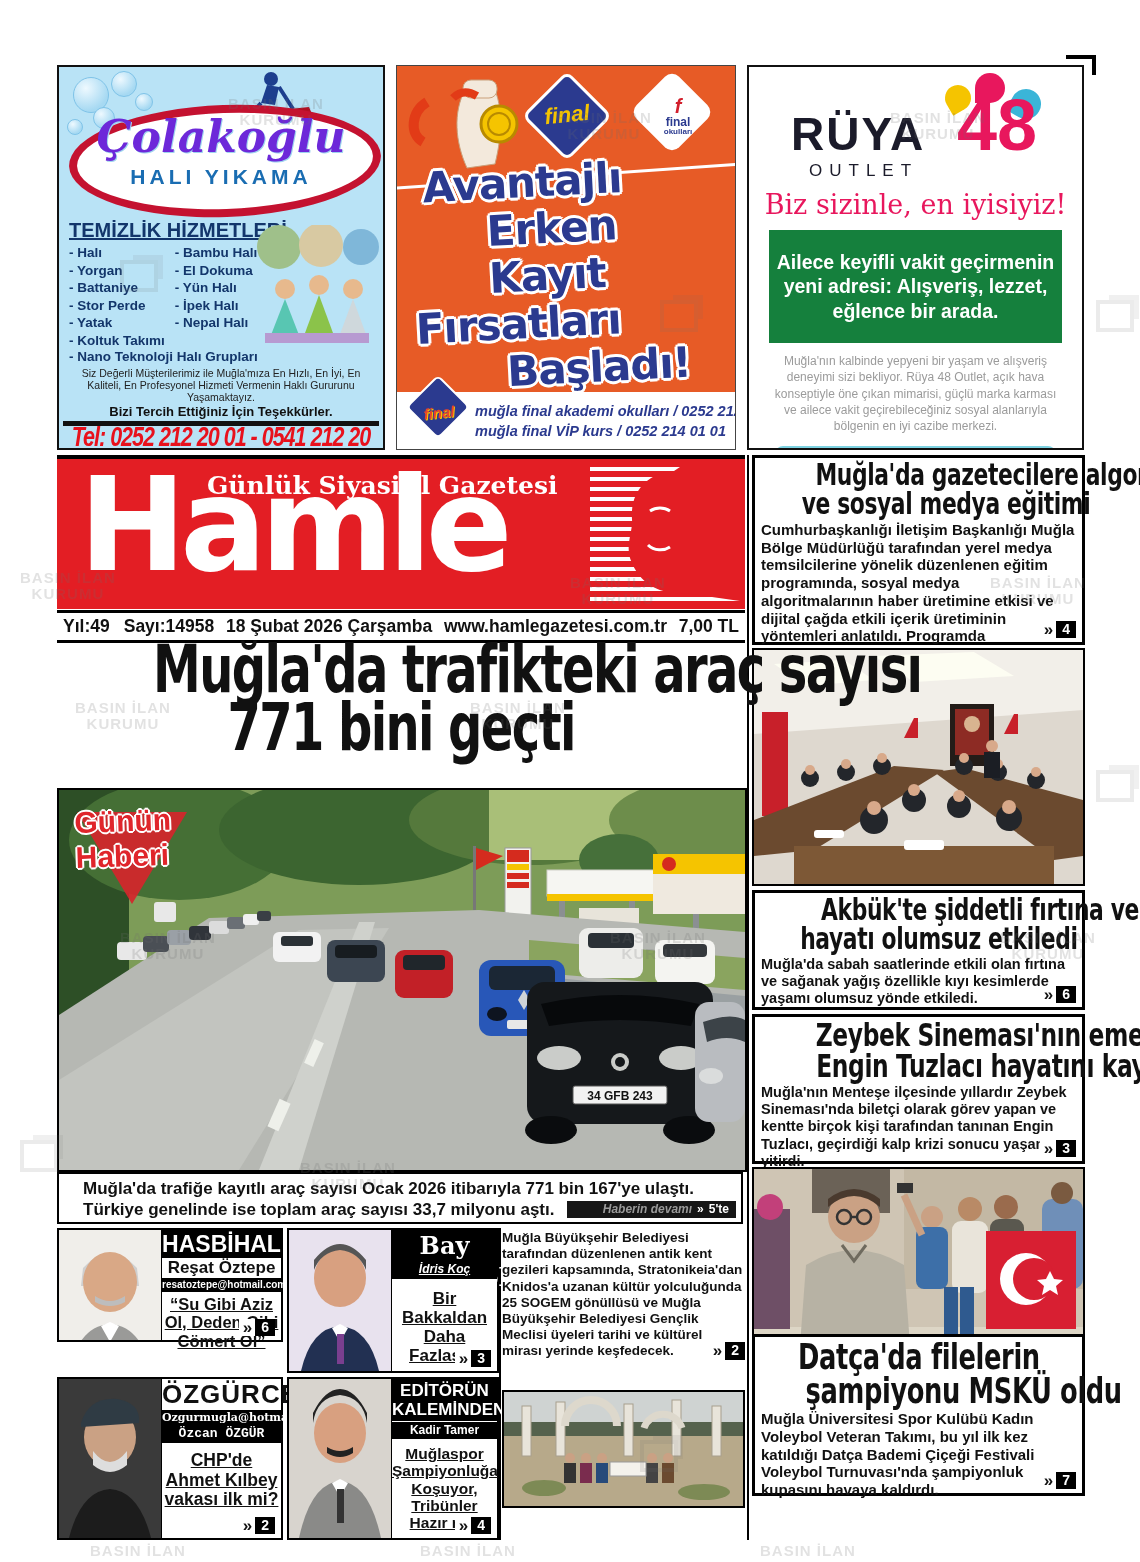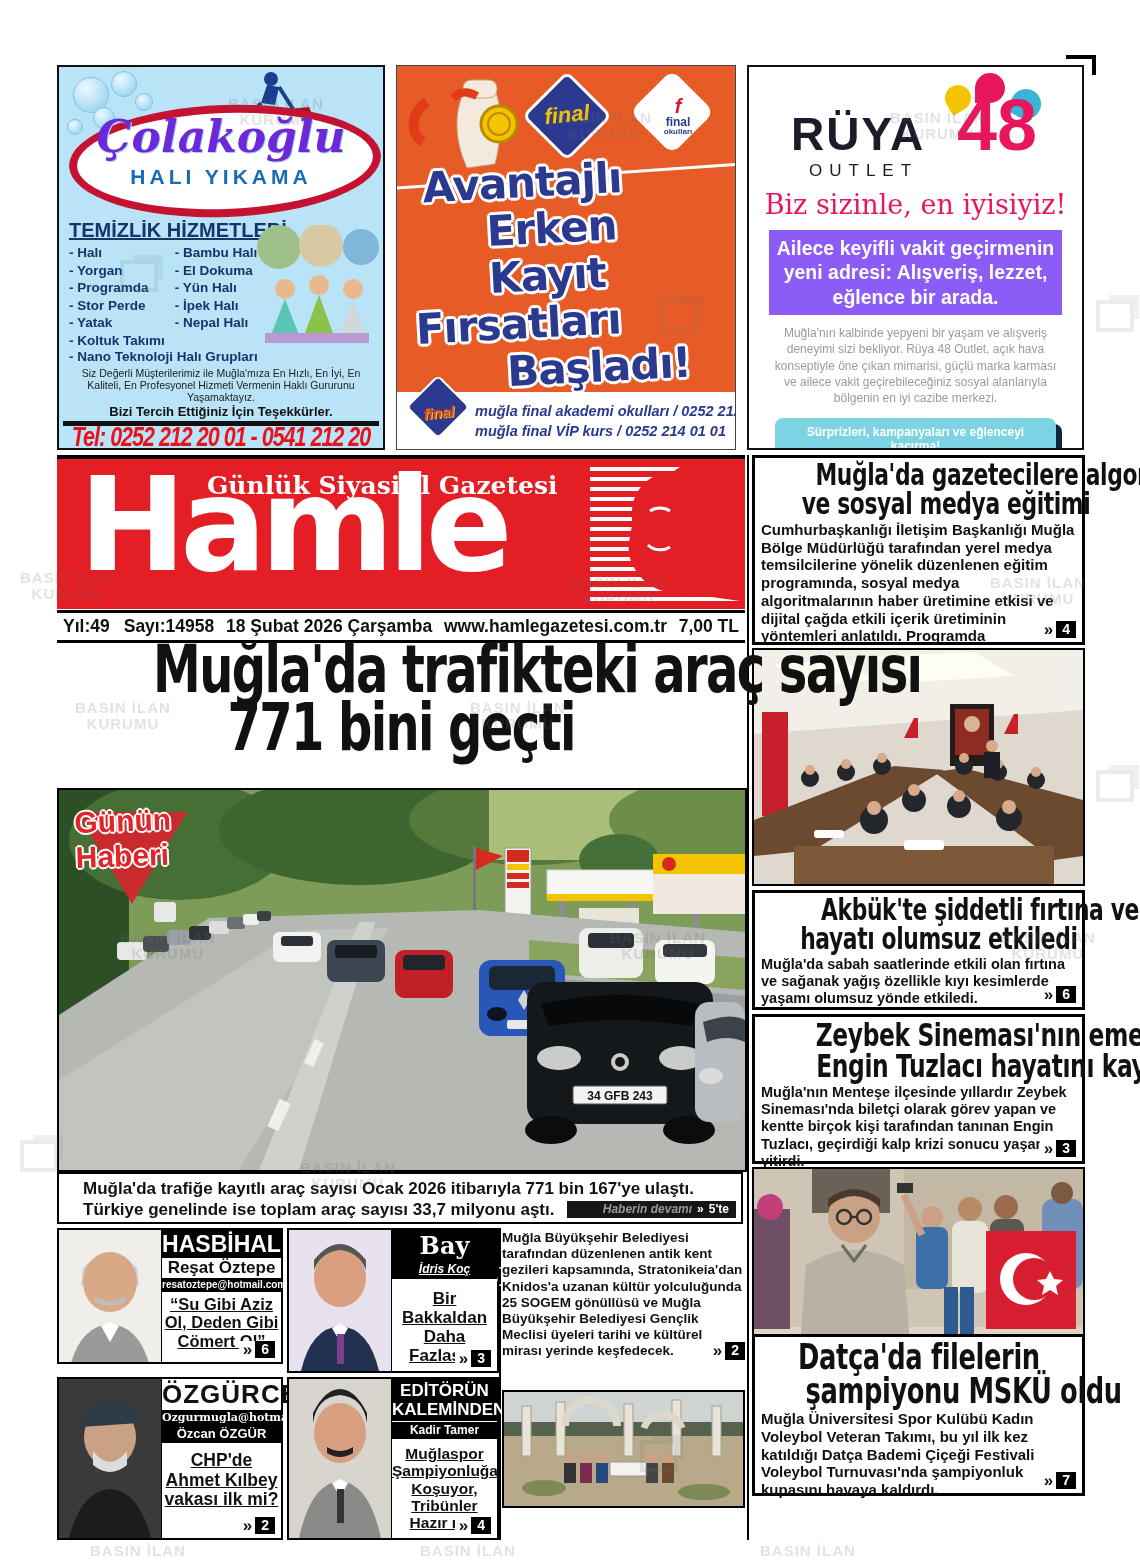--- a/index.html
+++ b/index.html
@@ -62,22 +62,22 @@
   #ad2 .d3txt{position:absolute;left:12px;top:338px;width:60px;text-align:center;color:#e8442a;
               font-style:italic;font-weight:bold;font-size:15px;transform:rotate(-6deg);text-shadow:1px 1px 0 #f5c400;}
   
   #ad3{width:337px;background:#fff;border:2px solid #111;text-align:center;}
   #ad3 .brandrow{position:relative;height:100px;margin-top:12px;}
   #ad3 .ruya{position:absolute;left:42px;top:28px;font-size:46px;font-weight:bold;letter-spacing:2px;color:#1b1b2a;}
   #ad3 .outlet{position:absolute;left:60px;top:82px;font-size:17px;letter-spacing:7px;color:#1b1b2a;}
   #ad3 .n48{position:absolute;left:208px;top:10px;font-size:72px;font-weight:bold;color:#e8175d;line-height:1;}
   .drop{position:absolute;border-radius:0 50% 50% 50%;}
   #ad3 .slogan{font-family:"DejaVu Serif","Liberation Serif",serif;color:#e8175d;font-size:27px;margin-top:10px;}
-  #ad3 .pinkbox{background:#8b5cf6;color:#fff;font-weight:bold;font-size:19.5px;line-height:1.25;
-                margin:10px 20px 0;padding:6px 6px;}
+  #ad3 .pinkbox{background:#15803d;color:#fff;font-weight:bold;font-size:19.5px;line-height:1.25;
+                margin:10px 20px 0;padding:20px 6px;}
   #ad3 .body{color:#9b9b9b;font-size:12px;line-height:1.35;margin:10px 20px 0;}
   #ad3 .cta{position:relative;background:#7ed3e2;border-radius:8px;margin:12px 26px 0;padding:7px 6px 8px;
             box-shadow:6px 6px 0 #10233c;}
   #ad3 .cta .l1{color:#fff;font-weight:bold;font-size:12px;}
   
   #masthead{left:57px;top:455px;width:688px;height:185px;}
   #masthead .redbox{position:relative;height:150px;background:#e31e24;border-top:4px solid #000;}
   #masthead .tagline{position:absolute;left:150px;top:12px;color:#fff;font-weight:bold;font-size:25px;
                      font-family:"DejaVu Serif","Liberation Serif",serif;}
   #masthead .title{position:absolute;left:22px;top:-4px;color:#fff;font-weight:bold;font-size:128px;
@@ -169,21 +169,21 @@
         <circle cx="68" cy="60" r="10" fill="#e7b98d"></circle>
           <path d="M54,108 L68,70 L82,108 Z" fill="#8bc34a"></path>
         <circle cx="102" cy="64" r="10" fill="#e7b98d"></circle>
           <path d="M88,112 L102,74 L116,112 Z" fill="#cfd8dc"></path>
         <rect x="14" y="108" width="104" height="10" fill="#b79ad1"></rect>
       </svg>
       <div class="cols">
         <div>
           <span>- Halı</span>
           <span>- Yorgan</span>
-          <span>- Programda</span>
+          <span>- Battaniye</span>
           <span>- Stor Perde</span>
           <span>- Yatak</span>
           <span>- Koltuk Takımı</span>
         </div>
         <div class="c2">
           <span>- Bambu Halı</span>
           <span>- El Dokuma</span>
           <span>- Yün Halı</span>
           <span>- İpek Halı</span>
           <span>- Nepal Halı</span>
@@ -510,21 +510,21 @@
     <div class="tl"><span style="font-size:33px">Datça'da filelerin</span><br><span style="font-size:33px">şampiyonu MSKÜ oldu</span></div>
     <div class="rbody">Muğla Üniversitesi Spor Kulübü Kadın Voleybol Veteran Takımı, bu yıl ilk kez katıldığı Datça Bademi Çiçeği Festivali Voleybol Turnuvası'nda şampiyonluk kupasını havaya kaldırdı.</div>
     <span class="pbadge">
         <span class="arr">»</span>
         <span class="num">7</span>
       </span>
   </div>
 
   <div class="vdiv" style="left:499px;top:1228px;height:312px;"></div>
 
-  <div class="colbox" style="left:57px;top:1228px;width:226px;height:136px;">
+  <div class="colbox" style="left:57px;top:1228px;width:226px;height:114px;">
     <div class="colphoto">
       <svg width="102" height="141" viewBox="0 0 102 141">
           <rect width="102" height="141" fill="#f0eeea"></rect>
         <path d="M24,38 Q51,8 78,38 L80,56 L22,56 Z" fill="#cfcfcf"></path>
         <ellipse cx="51" cy="52" rx="27" ry="30" fill="#d9a886"></ellipse>
         <path d="M36,66 Q51,76 66,66 L66,72 Q51,80 36,72 Z" fill="#bdbdbd"></path>
         <path d="M10,141 Q20,96 51,94 Q82,96 92,141 Z" fill="#9a9a98"></path>
         <path d="M42,96 L51,112 L60,96 L51,92 Z" fill="#fff"></path>
       </svg>
     </div>
@@ -568,21 +568,21 @@
           <rect width="102" height="159" fill="#3a3a3a"></rect>
         <ellipse cx="51" cy="58" rx="26" ry="30" fill="#caa184"></ellipse>
         <path d="M22,44 Q30,18 58,20 Q82,24 80,44 L22,48 Z" fill="#2f3b44"></path>
         <path d="M34,72 Q51,94 68,72 L68,86 Q51,100 34,86 Z" fill="#ddd"></path>
         <path d="M10,159 Q22,112 51,110 Q80,112 92,159 Z" fill="#1c1c1c"></path>
       </svg>
     </div>
     <div class="colright">
       <div style="font-weight:bold;font-size:26px;text-align:center;letter-spacing:1px;">ÖZGÜRCE</div>
       <div class="cname" style="font-size:11px;height:15px;line-height:15px;font-family:'DejaVu Serif','Liberation Serif',serif;">Ozgurmugla@hotmail.com</div>
-      <div class="cname" style="font-size:13px;height:18px;line-height:17px;font-family:Liberation Sans, sans-serif;">Özcan ÖZGÜR</div>
+      <div class="cname" style="font-size:13px;height:18px;line-height:17px;font-family:Liberation Mono, monospace;">Özcan ÖZGÜR</div>
       <div class="chead" style="font-size:17.5px;padding-top:8px;">CHP'de Ahmet Kılbey vakası ilk mi?</div>
       <span class="pbadge">
           <span class="arr">»</span>
           <span class="num">2</span>
         </span>
     </div>
   </div>
 
   <div class="colbox" style="left:287px;top:1377px;width:212px;height:163px;">
     <div class="colphoto">

